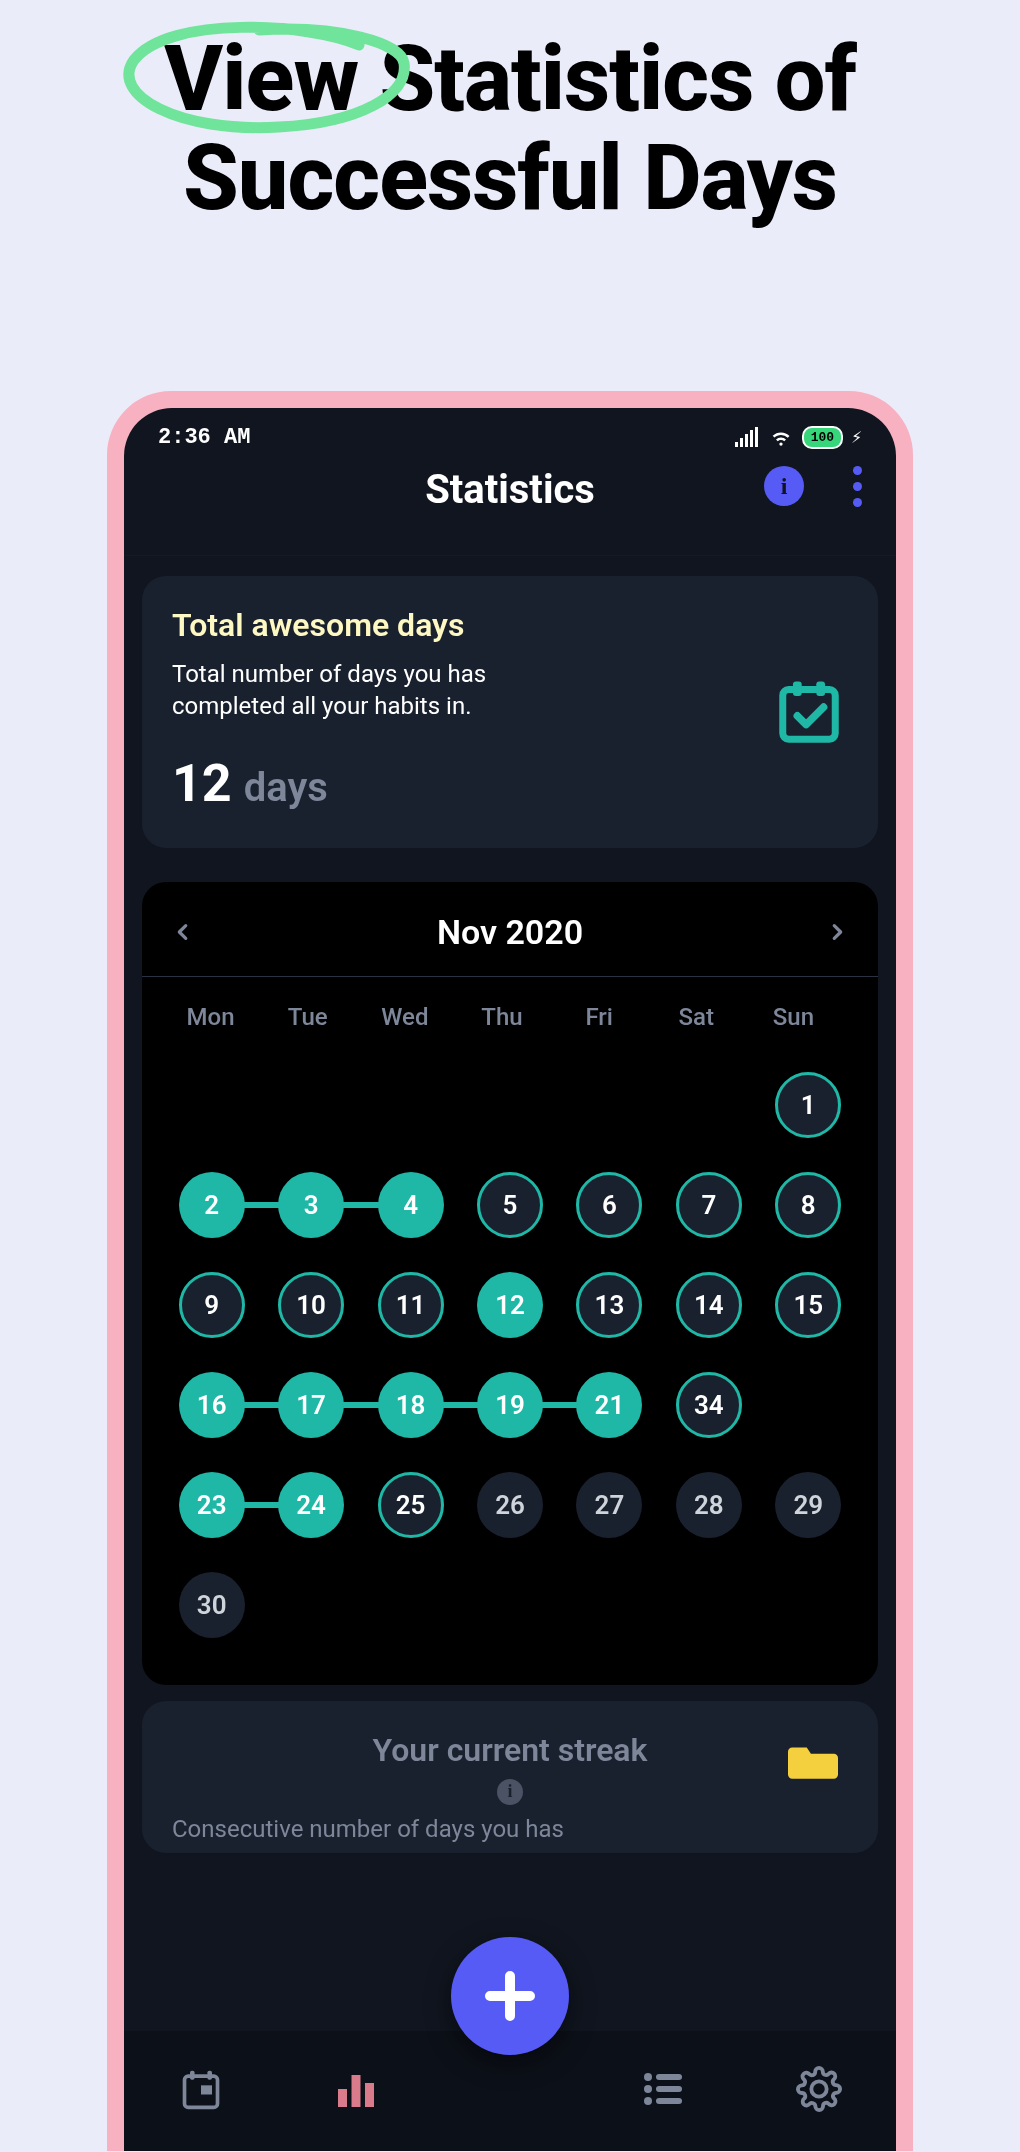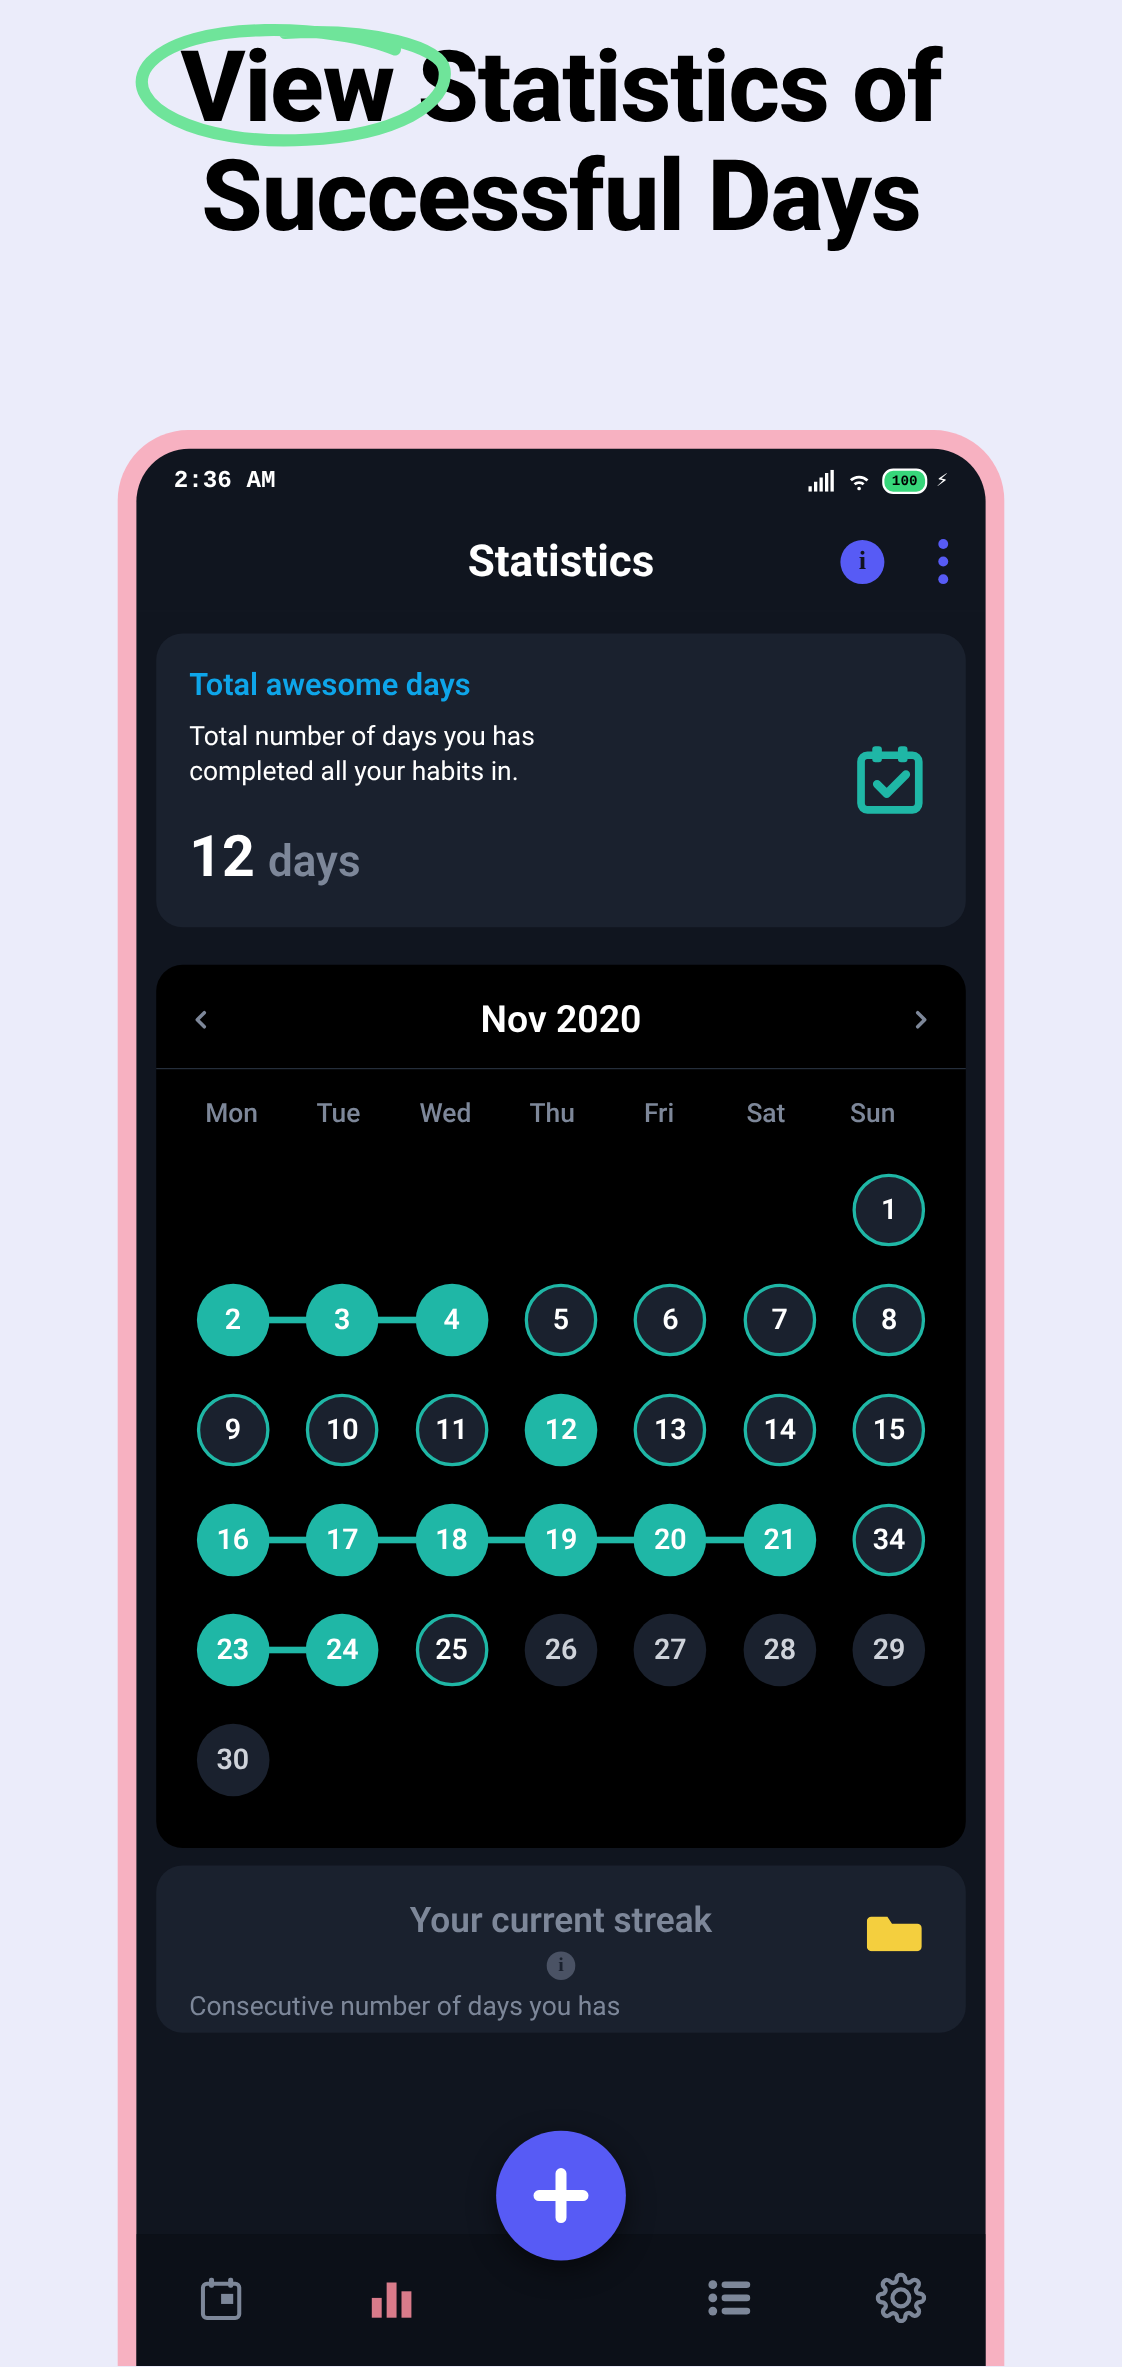--- a/index.html
+++ b/index.html
@@ -84,21 +84,20 @@
     padding:2px 7px;
     border-radius:10px;
     border:2px solid #fff;
     color:#000;
   }
 
   
   .app-bar {
     height: 90px;
     display: flex;
-    align-items: center;
     justify-content: center;
     position: relative;
     border-bottom: 1px solid rgba(255,255,255,0.02);
   }
   .app-title {
     font-size: 40px;
     font-weight: 700;
     color: #fff;
   }
   .info-btn {
@@ -126,22 +125,22 @@
   .content { padding: 20px 18px 0 18px; }
 
   .card {
     background: #1a212e;
     border-radius: 24px;
     padding: 30px 30px 34px 30px;
     margin-bottom: 34px;
     position: relative;
   }
   .card-title {
-    color:#0ea5e9;
-    font-size:28px;
+    color:#fef9c3;
+    font-size:32px;
     font-weight:600;
     margin-bottom:14px;
   }
   .card-sub {
     color:#ffffff;
     font-size:24px;
     line-height:1.35;
     max-width: 420px;
   }
   .card-value {
@@ -461,24 +460,20 @@
               </div>
               <div class="cell">
                 <div class="connector"></div>
                 <div class="day filled">18</div>
               </div>
               <div class="cell">
                 <div class="connector"></div>
                 <div class="day filled">19</div>
               </div>
               <div class="cell">
-                <div class="connector"></div>
-                <div class="day filled">20</div>
-              </div>
-              <div class="cell">
                 <div class="day filled">21</div>
               </div>
               <div class="cell">
                 <div class="day outline">34</div>
               </div>
             </div>
             <div class="week">
               <div class="cell">
                 <div class="connector"></div>
                 <div class="day filled">23</div>

